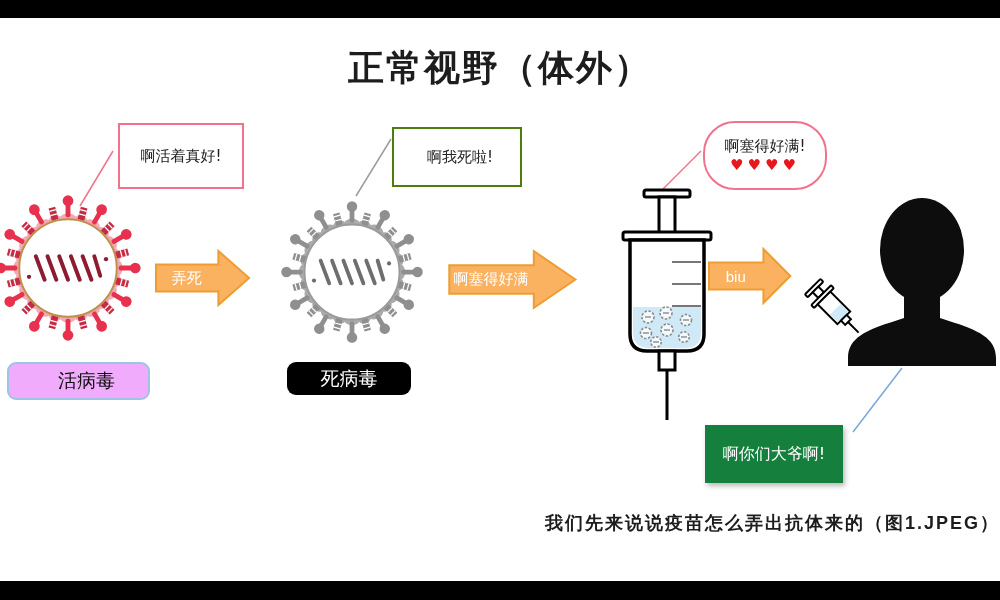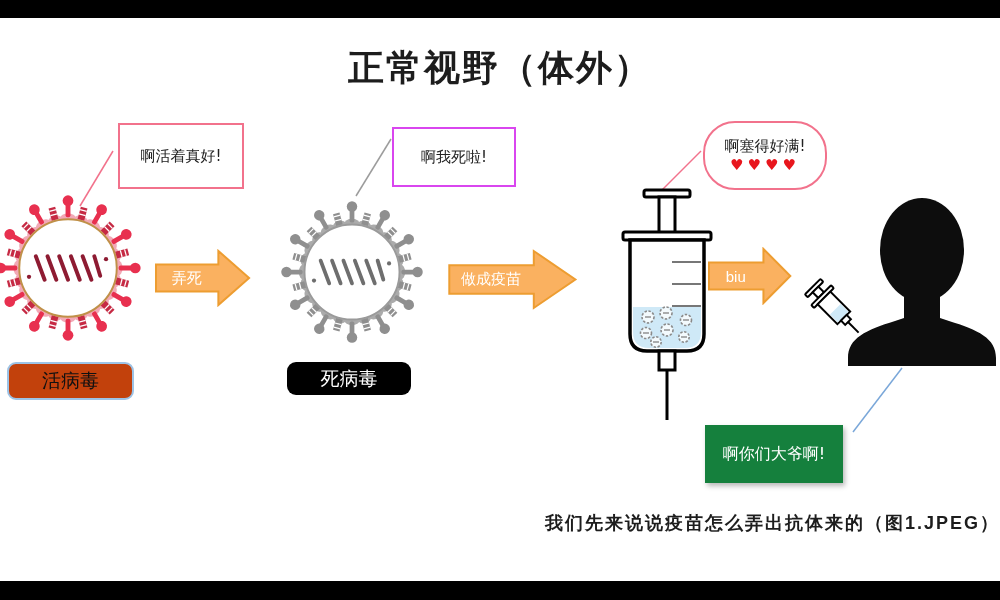--- a/index.html
+++ b/index.html
@@ -11,31 +11,31 @@
 
   .title{position:absolute;top:44px;left:0;width:100%;text-align:center;
          font-size:36px;font-weight:bold;color:#1d1d1d;letter-spacing:2px;}
   .caption{position:absolute;top:511px;left:0;width:100%;text-align:right;
            font-size:18px;font-weight:bold;color:#1d1d1d;letter-spacing:2px;}
 
   .bubble{position:absolute;background:#fff;display:flex;flex-direction:column;
           align-items:center;justify-content:center;text-align:center;
           font-family:"DejaVu Sans",sans-serif;font-size:15px;color:#222;}
   .bubble.pink{border:2px solid #f2728c;}
-  .bubble.gray{border:2px solid #d946ef;}
+  .bubble.gray{border:2px solid #4d7c0f;padding-left:6px;}
   .bubble1{left:118px;top:123px;width:122px;height:62px;}
   .bubble2{left:392px;top:127px;width:120px;height:56px;}
   .bubble3{left:703px;top:121px;width:120px;height:65px;border-radius:32px;}
   .hearts{color:#e8161d;font-size:15px;letter-spacing:4px;line-height:18px;}
   .bubble4{left:705px;top:425px;width:138px;height:58px;background:#15803d;
            color:#fff;font-size:16px;border:none;box-shadow:2px 3px 5px rgba(0,0,0,.28);}
 
   .tag{position:absolute;display:flex;align-items:center;justify-content:center;
        font-size:19px;border-radius:9px;}
-  .tag.live{left:7px;top:362px;width:123px;height:34px;border:2px solid #9dc3e6;color:#111;background:#c2410c;}
+  .tag.live{left:7px;top:362px;width:123px;height:34px;border:2px solid #9dc3e6;color:#111;background:#f0abfc;padding-left:16px;}
   .tag.dead{left:287px;top:362px;width:124px;height:33px;background:#000;color:#fff;}
 
   .arrow{position:absolute;}
   .arrow svg{position:absolute;left:0;top:0;width:100%;height:100%;}
   .arrow .lbl{position:absolute;left:0;top:0;width:66%;height:100%;display:flex;
               align-items:center;justify-content:center;color:#fff;font-size:15px;}
   .arrow1{left:155px;top:249px;width:96px;height:58px;}
   .arrow2{left:448px;top:249px;width:130px;height:61px;}
   .arrow3{left:708px;top:247px;width:84px;height:58px;text-align:center;}
 
@@ -148,21 +148,21 @@
     </g>
   </svg>
   <div class="tag dead">
     <span>死病毒</span>
   </div>
 
   <div class="arrow arrow2">
     <svg viewBox="0 0 100 60" preserveAspectRatio="none">
       <polygon points="1,16 66,16 66,2 98,30 66,58 66,44 1,44" fill="#FAB160" stroke="#ED9D31" stroke-width="2" vector-effect="non-scaling-stroke"></polygon>
     </svg>
-    <span class="lbl">做成疫苗</span>
+    <span class="lbl">啊塞得好满</span>
   </div>
 
   <svg class="abs" style="left:618px;top:186px;" width="100" height="238" viewBox="0 0 100 238">
     <rect x="26" y="4" width="46" height="7" rx="2" fill="#fff" stroke="#000" stroke-width="3"></rect>
     <rect x="41" y="11" width="16" height="37" fill="#fff" stroke="#000" stroke-width="3"></rect>
     <rect x="5" y="46" width="88" height="8" rx="2" fill="#fff" stroke="#000" stroke-width="3"></rect>
     <path d="M12,54 L12,148 Q12,165 29,165 L69,165 Q86,165 86,148 L86,54 Z" fill="#fff" stroke="#000" stroke-width="3.5"></path>
     <path d="M15,121 L83,121 L83,146 Q83,162 67,162 L31,162 Q15,162 15,146 Z" fill="#cfe9f7"></path>
     <g stroke="#8a8a8a" stroke-width="1.6" fill="#f3fafd">
       <circle cx="30" cy="131" r="6" stroke-dasharray="2.4,1.6"></circle>

